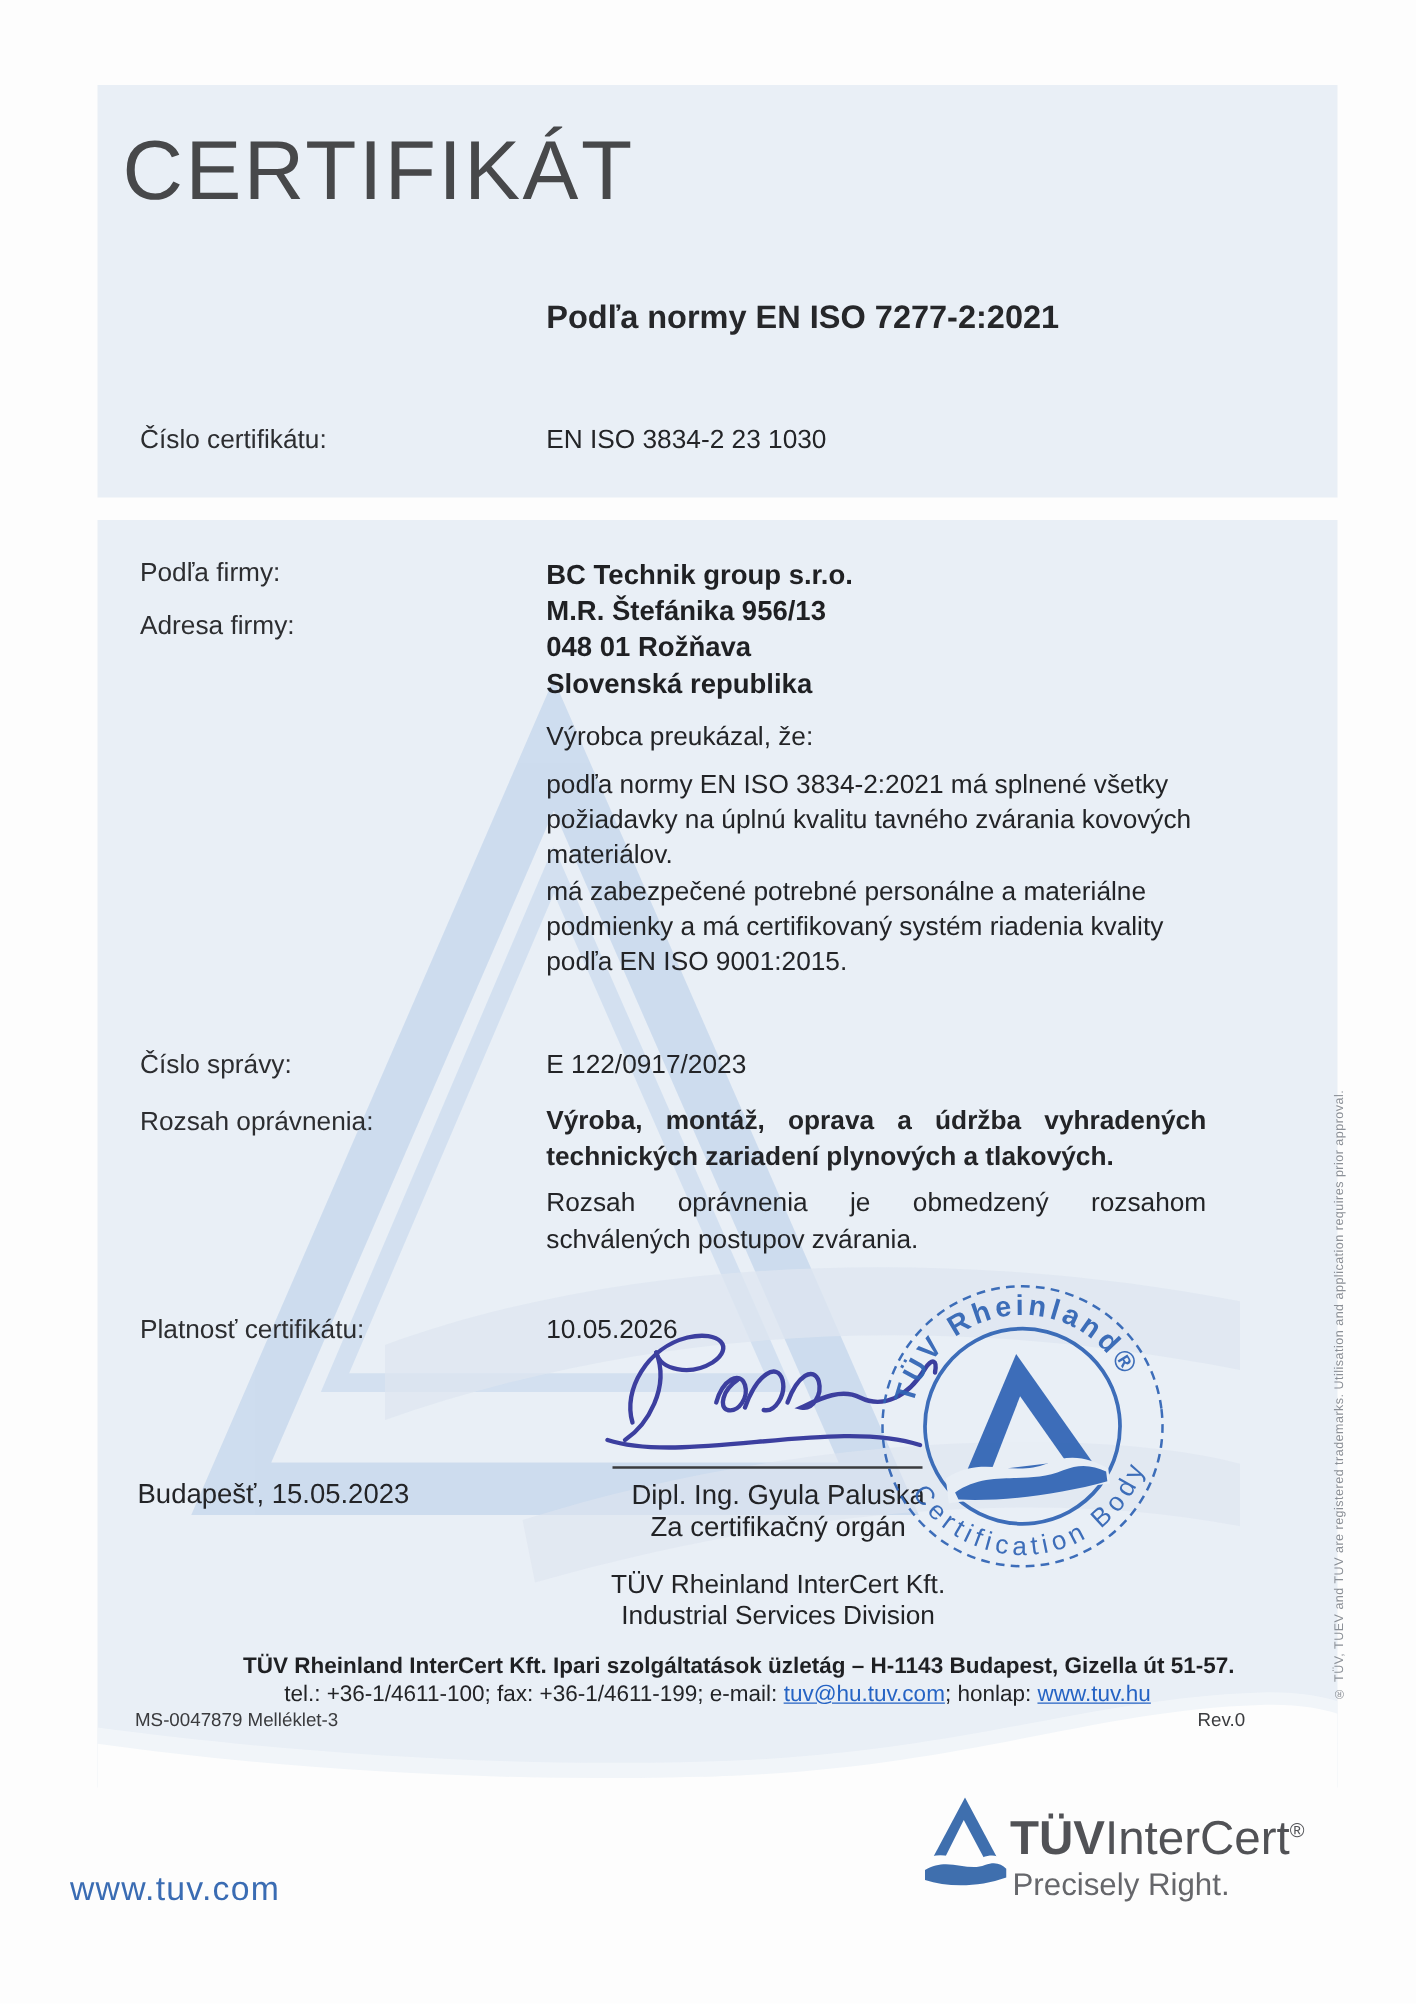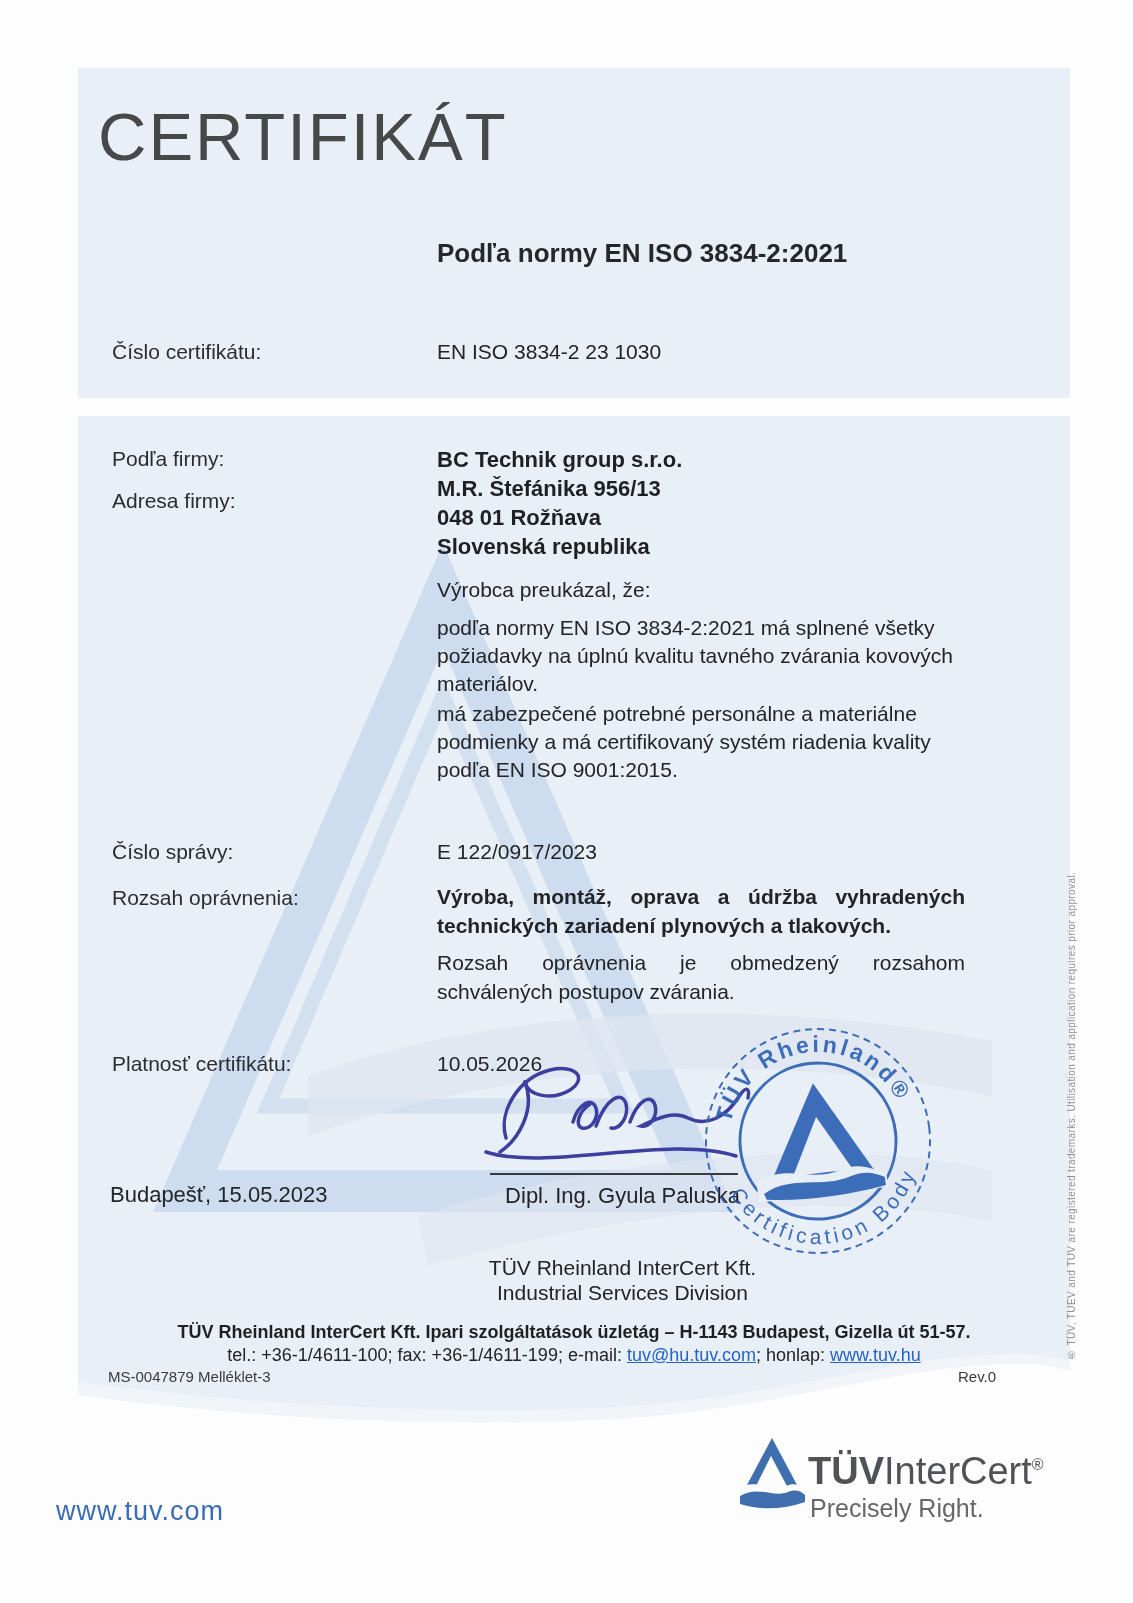--- a/index.html
+++ b/index.html
@@ -16,21 +16,21 @@
   .bold{font-weight:bold;}
   .title{
     font-size:67px;letter-spacing:2px;color:#47484a;font-weight:500;
     white-space:nowrap;
   }
   .subtitle{font-size:26px;font-weight:bold;color:#26272a;white-space:nowrap;}
   .company-line{font-size:22px;font-weight:bold;line-height:29px;color:#1f2023;}
   .para{font-size:21px;line-height:28px;color:#232427;}
   .para-justify{font-size:21px;line-height:29px;text-align:justify;color:#232427;}
   .centered{text-align:center;}
-  .footer-bold{font-size:18px;font-weight:bold;color:#1f2023;}
+  .footer-bold{font-size:18px;font-weight:bold;color:#1f2023;padding-left:17px;}
   .footer-reg{font-size:18px;color:#232427;}
   .footer-small{font-size:15px;color:#3a3b3e;}
   a.doc-link{color:#2563c4;text-decoration:underline;cursor:pointer;}
   .sig-line{border-top:2px solid #3a3b3e;}
   .vertical-note{
     writing-mode:vertical-rl;transform:rotate(180deg);
     font-size:10px;color:#8b9097;letter-spacing:0.4px;white-space:nowrap;
   }
   .tuv-url{font-size:27px;color:#3a6cb3;letter-spacing:1px;}
   .logo-word{font-size:38px;color:#515256;white-space:nowrap;}
@@ -55,21 +55,21 @@
     <path d="M230,660 C420,590 680,580 914,625 L914,680 C660,630 430,650 230,720 Z" fill="#dde5f0" opacity="0.75"></path>
     <path d="M340,800 C560,730 800,725 914,755 L914,805 C760,775 560,790 350,850 Z" fill="#dde5f0" opacity="0.6"></path>
   </svg>
 
   <svg class="abs" style="left:78px;top:1350px;" width="992" height="82" viewBox="0 0 992 82">
     <path d="M0,32 C150,52 340,66 520,58 C700,49 800,8 930,4 C958,3 980,7 992,11 L992,45 C880,38 760,52 620,64 C430,80 180,72 0,50 Z" fill="#f2f6fa" opacity="0.8"></path>
     <path d="M0,45 C150,66 340,78 520,70 C700,61 800,18 930,14 C960,13 980,17 992,21 L992,82 L0,82 Z" fill="#fdfdfd"></path>
   </svg>
 
   <div class="abs title" style="left:98px;top:98px;">CERTIFIKÁT</div>
-  <div class="abs subtitle" style="left:437px;top:238px;">Podľa normy EN ISO 3834-2:2021</div>
+  <div class="abs subtitle" style="left:437px;top:238px;">Podľa normy EN ISO 7277-2:2021</div>
 
   <div class="abs label" style="left:112px;top:340px;">Číslo certifikátu:</div>
   <div class="abs value" style="left:437px;top:340px;">EN ISO 3834-2 23 1030</div>
 
   <div class="abs label" style="left:112px;top:447px;">Podľa firmy:</div>
   <div class="abs label" style="left:112px;top:489px;">Adresa firmy:</div>
 
   <div class="abs" style="left:437px;top:445px;">
     <div class="company-line">BC Technik group s.r.o.</div>
     <div class="company-line">M.R. Štefánika 956/13</div>
@@ -99,20 +99,21 @@
       <path d="M118,86 C128,58 144,50 148,64 C151,76 142,90 133,88"></path>
       <path d="M152,82 C160,60 173,53 177,65 C180,76 172,88 163,86 C176,80 194,70 210,78 C228,87 248,78 262,55 C268,46 272,48 270,58"></path>
       <path d="M8,112 C70,132 190,94 258,116"></path>
     </g>
   </svg>
 
   <div class="abs sig-line" style="left:490px;top:1173px;width:248px;"></div>
 
   <div class="abs value" style="left:110px;top:1182px;font-size:22px;">Budapešť, 15.05.2023</div>
   <div class="abs centered" style="left:435px;top:1183px;width:375px;font-size:22px;">Dipl. Ing. Gyula Paluska</div>
+  <div class="abs centered" style="left:435px;top:1209px;width:375px;font-size:22px;">Za certifikačný orgán</div>
 
   <div class="abs centered" style="left:435px;top:1256px;width:375px;font-size:21px;">TÜV Rheinland InterCert Kft.</div>
   <div class="abs centered" style="left:435px;top:1281px;width:375px;font-size:21px;">Industrial Services Division</div>
 
   <svg class="abs" style="left:700px;top:1023px;" width="236" height="236" viewBox="0 0 236 236" opacity="0.92">
     <g transform="rotate(-7 118 118)">
       <circle cx="118" cy="118" r="112" fill="none" stroke="#2f63b4" stroke-width="2" stroke-dasharray="7 5"></circle>
       <circle cx="118" cy="118" r="78" fill="none" stroke="#2f63b4" stroke-width="3"></circle>
       <defs>
         <path id="stampTop" d="M 29,118 A 89,89 0 1 1 207,118"></path>

